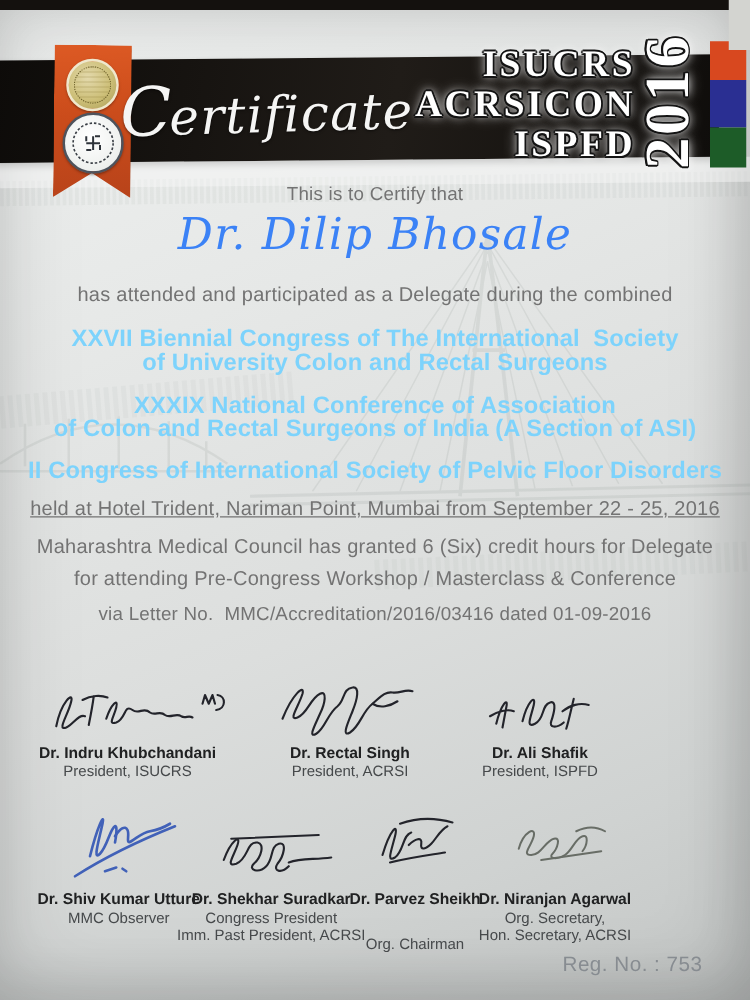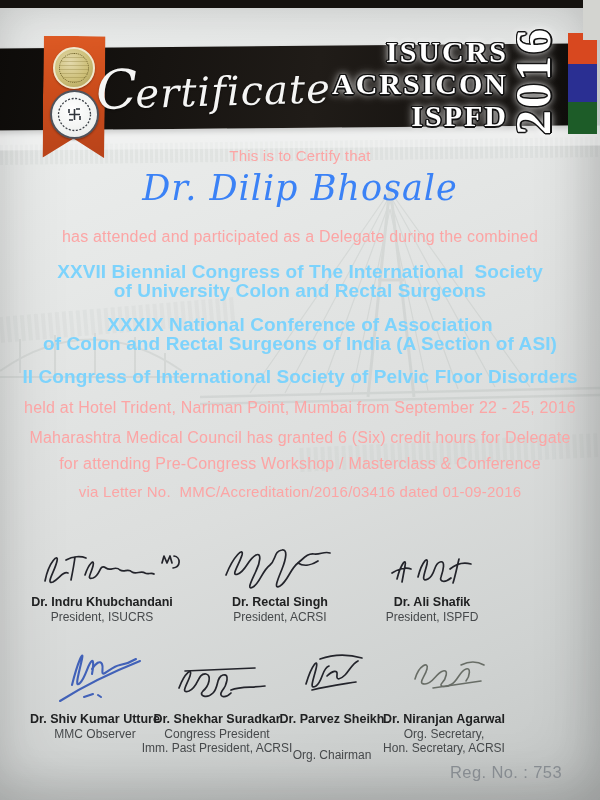--- a/index.html
+++ b/index.html
@@ -46,21 +46,21 @@
   #org-block{position:absolute;right:92px;top:36px;text-align:right;line-height:32px;
         font-size:30px;letter-spacing:2px;}
   #year-rotated{position:absolute;left:472px;top:52px;width:122px;height:58px;
         transform:rotate(-90deg);font-size:50px;text-align:center;line-height:58px;letter-spacing:2px;}
   
   .block{position:absolute;left:568px;width:29px;}
   #block-orange{top:33px;height:31px;background:#d8481f;}
   #block-blue{top:64px;height:38px;background:#2a2f92;}
   #block-green{top:102px;height:32px;background:#1d5c28;}
   
-  .line{position:absolute;left:0;width:600px;text-align:center;color:#fca5a5;
+  .line{position:absolute;left:0;width:600px;text-align:center;color:#737373;
         font-size:15px;white-space:pre-wrap;letter-spacing:.2px;}
   .line.bold{font-weight:bold;color:#7dd3fc;font-size:19px;letter-spacing:.1px;}
   #recipient{position:absolute;left:0;top:168px;width:600px;text-align:center;
         font-family:"DejaVu Serif",serif;font-style:italic;font-size:35px;color:#3b82f6;
         letter-spacing:1px;}
   
   .sig{position:absolute;}
   .sig path{fill:none;stroke:#23242b;stroke-width:1.7;stroke-linecap:round;stroke-linejoin:round;}
   .sig.blue path{stroke:#4161b8;stroke-width:2.1;}
   .sig.faint path{stroke:#686d66;stroke-width:1.6;}
@@ -121,21 +121,21 @@
   <div class="line" style="top:228px;font-size:16px;">has attended and participated as a Delegate during the combined</div>
 
   <div class="line bold" style="top:261px;">XXVII Biennial Congress of The International  Society</div>
   <div class="line bold" style="top:280px;">of University Colon and Rectal Surgeons</div>
 
   <div class="line bold" style="top:333px;">of Colon and Rectal Surgeons of India (A Section of ASI)</div>
   <div class="line bold" style="top:314px;">XXXIX National Conference of Association</div>
 
   <div class="line bold" style="top:366px;">II Congress of International Society of Pelvic Floor Disorders</div>
 
-  <div class="line" style="top:399px;font-size:16px;">held at Hotel Trident, Nariman Point, Mumbai from September 22 - 25, 2016</div>
+  <div class="line" style="top:399px;font-size:16px;text-decoration:underline;">held at Hotel Trident, Nariman Point, Mumbai from September 22 - 25, 2016</div>
   <div class="line" style="top:429px;font-size:16px;">Maharashtra Medical Council has granted 6 (Six) credit hours for Delegate</div>
   <div class="line" style="top:455px;font-size:16px;">for attending Pre-Congress Workshop / Masterclass &amp; Conference</div>
   <div class="line" style="top:483px;font-size:15px;">via Letter No.  MMC/Accreditation/2016/03416 dated 01-09-2016</div>
 
   <svg class="sig" style="left:35px;top:547px;" width="150" height="46" viewBox="0 0 150 46">
     <path d="M10,34 C14,14 24,6 22,14 C20,24 10,38 18,35 C24,32 28,24 33,26"></path>
     <path d="M40,10 C39,18 37,28 36,33 M31,13 C38,9 46,9 51,11"></path>
     <path d="M50,28 C54,16 60,11 58,19 C56,27 51,33 58,31 C66,28 64,16 71,21 C76,25 80,18 85,23 C89,26 93,21 97,25 C101,28 106,23 110,26 C113,28 116,25 119,27"></path>
     <path d="M127,16 l2,-7 l3,7 l3,-7 l2,7 M139,9 c7,1 7,11 -1,12"></path>
   </svg>

